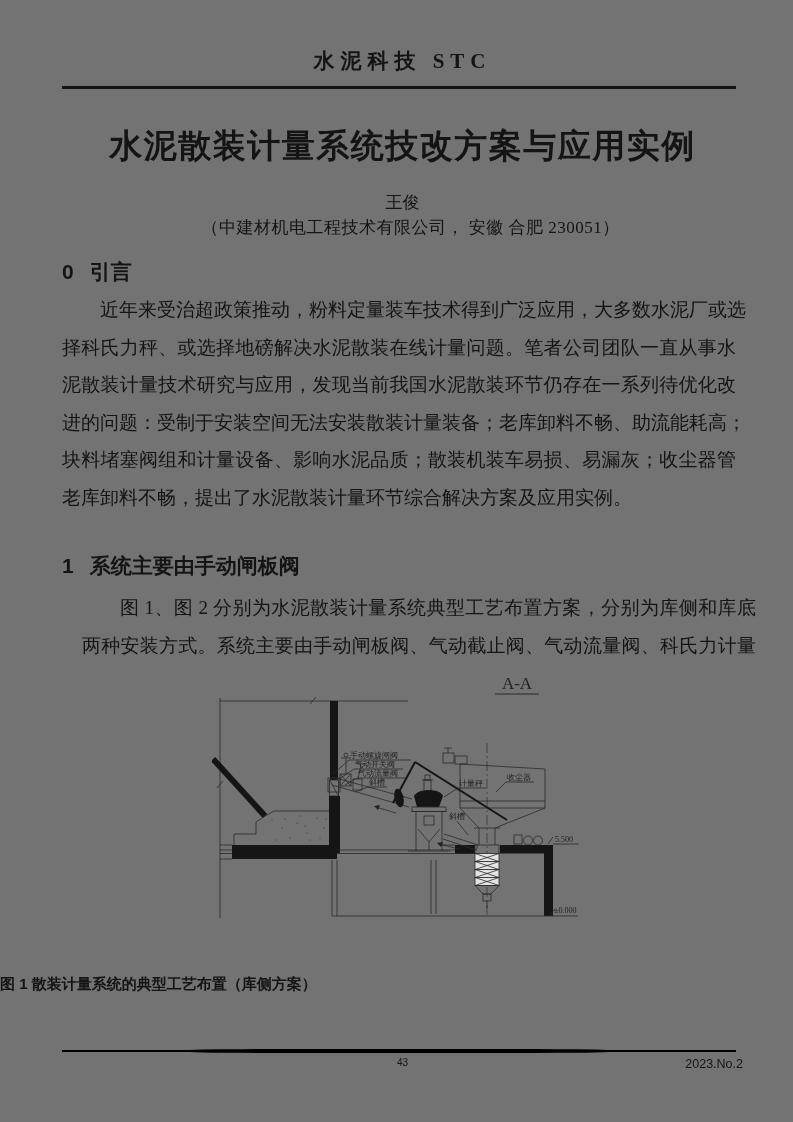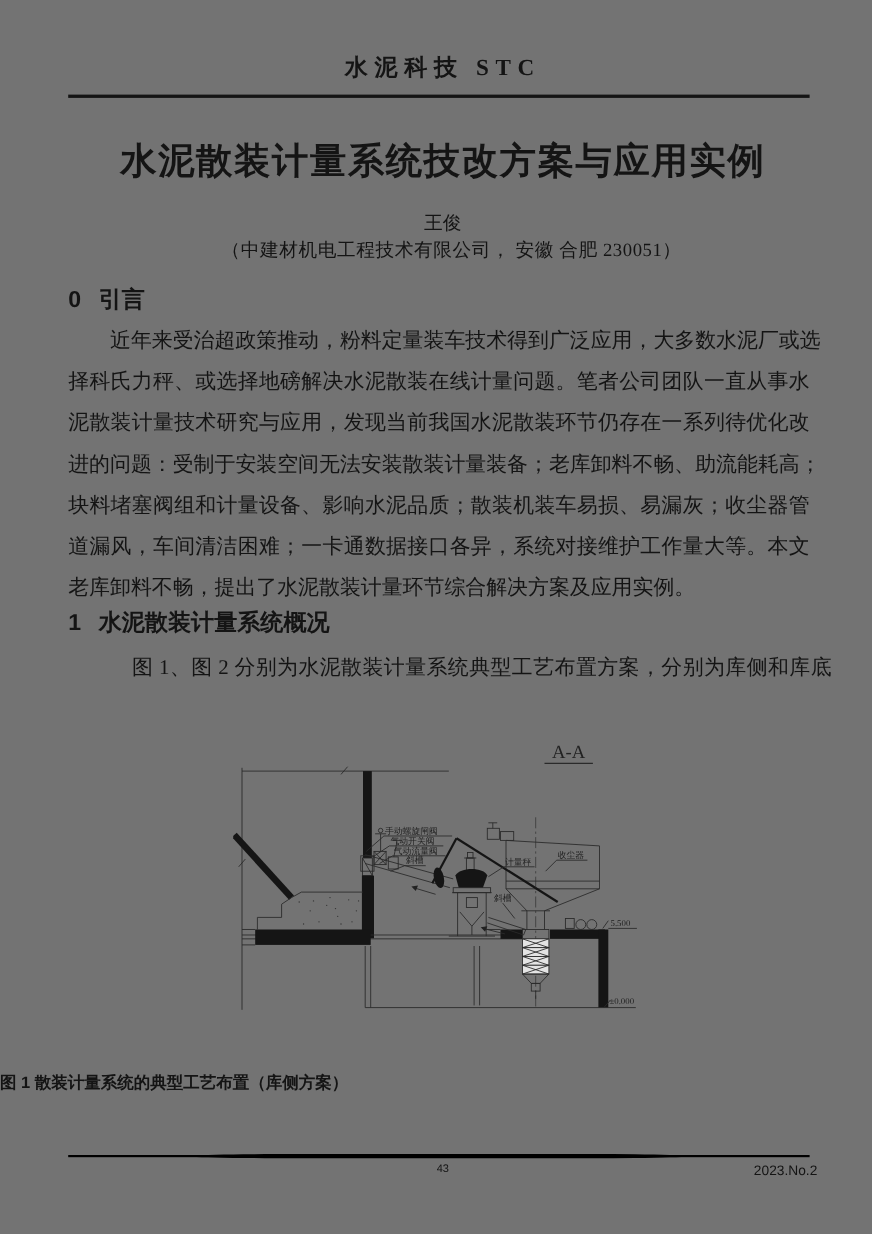--- a/index.html
+++ b/index.html
@@ -60,30 +60,30 @@
   <div class="abs sec-heading" id="heading-0">
     <span class="sec-num">0</span><span>引言</span>
   </div>
 
   <div class="abs para" id="para-0">
     <div class="line indent">近年来受治超政策推动，粉料定量装车技术得到广泛应用，大多数水泥厂或选</div>
     <div class="line">择科氏力秤、或选择地磅解决水泥散装在线计量问题。笔者公司团队一直从事水</div>
     <div class="line">泥散装计量技术研究与应用，发现当前我国水泥散装环节仍存在一系列待优化改</div>
     <div class="line">进的问题：受制于安装空间无法安装散装计量装备；老库卸料不畅、助流能耗高；</div>
     <div class="line">块料堵塞阀组和计量设备、影响水泥品质；散装机装车易损、易漏灰；收尘器管</div>
-    <div class="line">道漏风，车间清洁困难；一卡通数据接口各异，系统对接维护工作量大等。本文</div>
     <div class="line end">老库卸料不畅，提出了水泥散装计量环节综合解决方案及应用实例。</div>
   </div>
 
   <div class="abs sec-heading" id="heading-1">
-    <span class="sec-num">1</span><span>水泥散装计量系统概况</span>
+    <span class="sec-num">1</span><span>系统主要由手动闸板阀</span>
   </div>
 
   <div class="abs para" id="para-1">
     <div class="line indent">图 1、图 2 分别为水泥散装计量系统典型工艺布置方案，分别为库侧和库底</div>
+    <div class="line">两种安装方式。系统主要由手动闸板阀、气动截止阀、气动流量阀、科氏力计量</div>
   </div>
 
   <div class="abs figure-wrap">
     <svg viewBox="0 0 410 272" width="410" height="272">
       <g class="cad">
 
         <g>
           <text x="305" y="21" text-anchor="middle" font-size="17">A-A</text>
           <line x1="283" y1="26" x2="327" y2="26" stroke-width="1.1"></line>
         </g>

